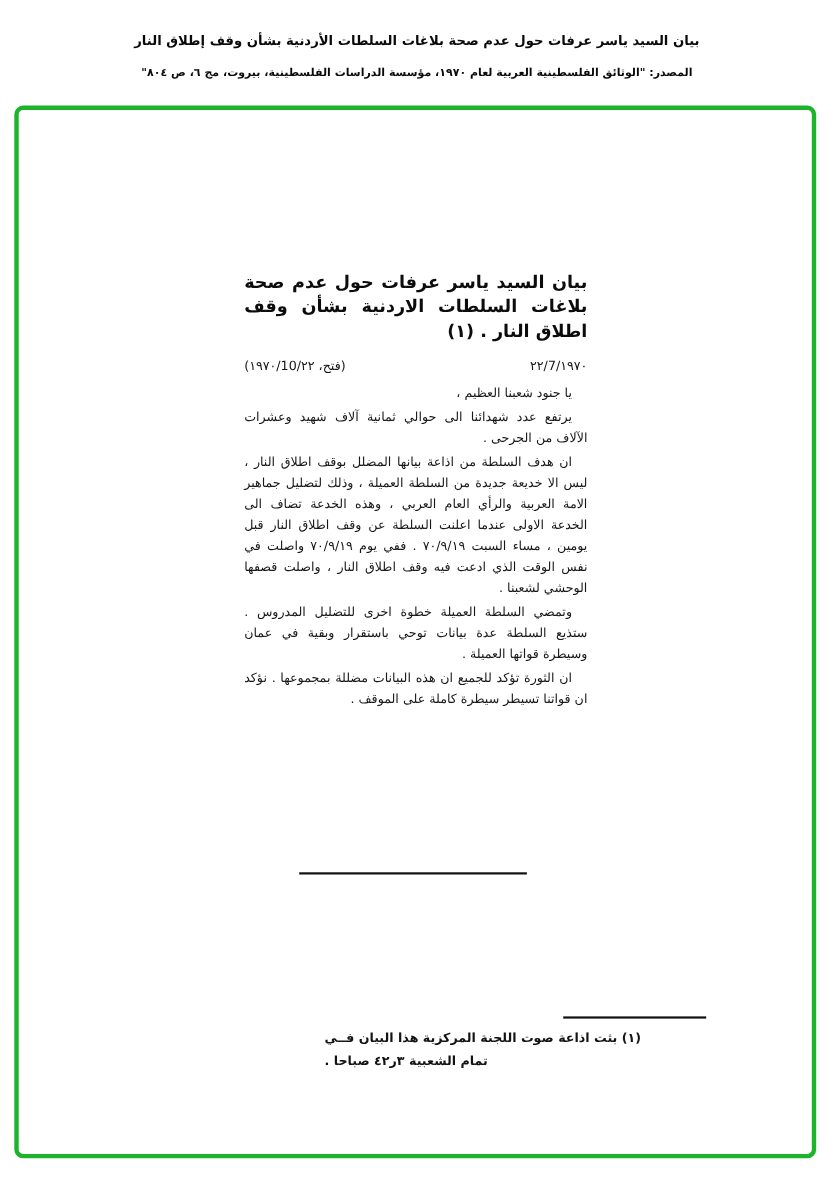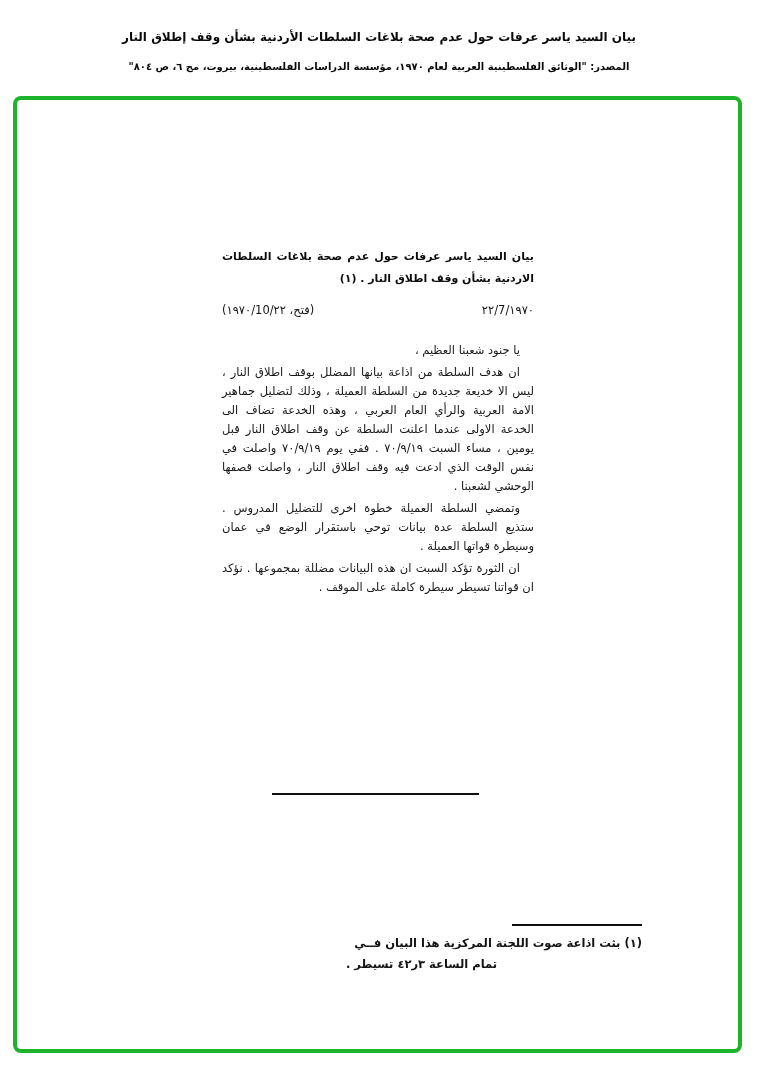--- a/index.html
+++ b/index.html
@@ -17,43 +17,43 @@
   }
   .frame {
     position:absolute; left:13px; top:96px; width:729px; height:957px;
     box-sizing:border-box; border:4px solid #1db32a; border-radius:8px;
     background:#ffffff;
   }
   .doc-col {
     position:absolute; left:222px; top:246px; width:312px; direction:rtl;
   }
   .doc-title {
-    font-weight:bold; font-size:11px; line-height:22px; text-align:justify;
+    font-weight:bold; font-size:16px; line-height:22px; text-align:justify;
     color:#0c0c0c;
   }
   .date-row {
     display:flex; justify-content:space-between; margin-top:13px;
     font-size:11.5px; color:#141414;
   }
   .body-text {
-    margin-top:24px; font-size:11.5px; line-height:19px; text-align:justify;
+    margin-top:9px; font-size:11.5px; line-height:19px; text-align:justify;
     color:#171717;
   }
   .body-text p { margin:0 0 3px 0; text-indent:14px; }
   .end-rule {
     position:absolute; left:272px; top:793px; width:207px; height:2px;
     background:#101010;
   }
   .fn-sep {
     position:absolute; left:512px; top:924px; width:130px; height:2px;
     background:#101010;
   }
   .footnote {
     position:absolute; left:295px; top:933px; width:347px; direction:rtl;
-    text-align:right; font-size:11.5px; font-weight:bold; line-height:21px;
+    text-align:left; font-size:11.5px; font-weight:bold; line-height:21px;
     color:#131313;
   }
   .footnote .fn-2 { padding-right:145px; }
 </style>
 </head>
 <body>
 
 <div class="page">
 
   <div class="hdr-title">بيان السيد ياسر عرفات حول عدم صحة بلاغات السلطات الأردنية بشأن وقف إطلاق النار</div>
@@ -64,27 +64,28 @@
   <div class="doc-col">
     <div class="doc-title">بيان السيد ياسر عرفات حول عدم صحة بلاغات السلطات الاردنية بشأن وقف اطلاق النار . (١)</div>
 
     <div class="date-row">
       <span>١٩٧٠/7/٢٢</span>
       <span>(فتح، ١٩٧٠/10/٢٢)</span>
     </div>
 
     <div class="body-text">
       <p>يا جنود شعبنا العظيم ،</p>
+      <p>يرتفع عدد شهدائنا الى حوالي ثمانية آلاف شهيد وعشرات الآلاف من الجرحى .</p>
       <p>ان هدف السلطة من اذاعة بيانها المضلل بوقف اطلاق النار ، ليس الا خديعة جديدة من السلطة العميلة ، وذلك لتضليل جماهير الامة العربية والرأي العام العربي ، وهذه الخدعة تضاف الى الخدعة الاولى عندما اعلنت السلطة عن وقف اطلاق النار قبل يومين ، مساء السبت ٧٠/٩/١٩ . ففي يوم ٧٠/٩/١٩ واصلت في نفس الوقت الذي ادعت فيه وقف اطلاق النار ، واصلت قصفها الوحشي لشعبنا .</p>
-      <p>وتمضي السلطة العميلة خطوة اخرى للتضليل المدروس . ستذيع السلطة عدة بيانات توحي باستقرار الوضع في عمان وسيطرة قواتها العميلة .</p>
-      <p>ان الثورة تؤكد السبت ان هذه البيانات مضللة بمجموعها . نؤكد ان قواتنا تسيطر سيطرة كاملة على الموقف .</p>
+      <p>وتمضي السلطة العميلة خطوة اخرى للتضليل المدروس . ستذيع السلطة عدة بيانات توحي باستقرار وبقية في عمان وسيطرة قواتها العميلة .</p>
+      <p>ان الثورة تؤكد للجميع ان هذه البيانات مضللة بمجموعها . نؤكد ان قواتنا تسيطر سيطرة كاملة على الموقف .</p>
     </div>
   </div>
 
   <div class="end-rule"></div>
 
   <div class="fn-sep"></div>
   <div class="footnote">
     <div class="fn-1">(١) بثت اذاعة صوت اللجنة المركزية هذا البيان فــي</div>
-    <div class="fn-2">تمام الساعة ٣ر٤٢ تسيطر .</div>
+    <div class="fn-2">تمام الشعبية ٣ر٤٢ صباحا .</div>
   </div>
 
 </div>
 
 </body></html>

